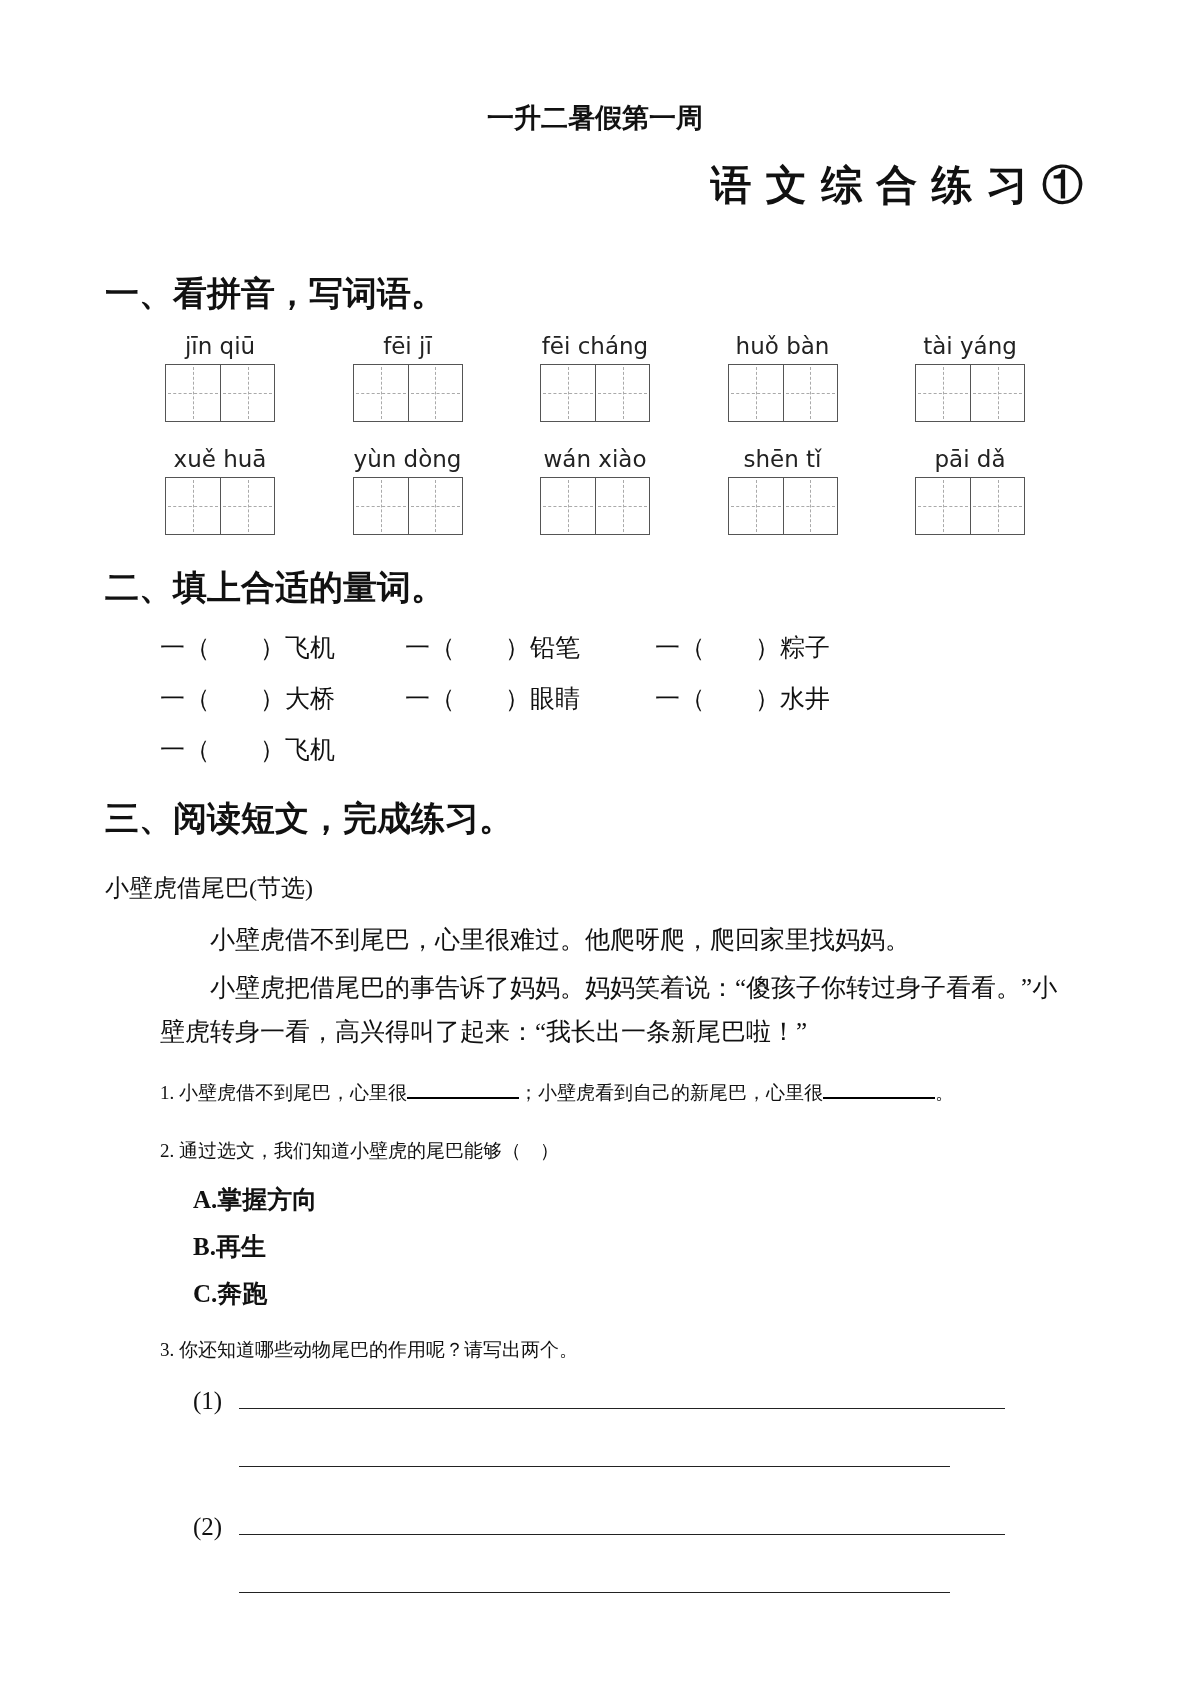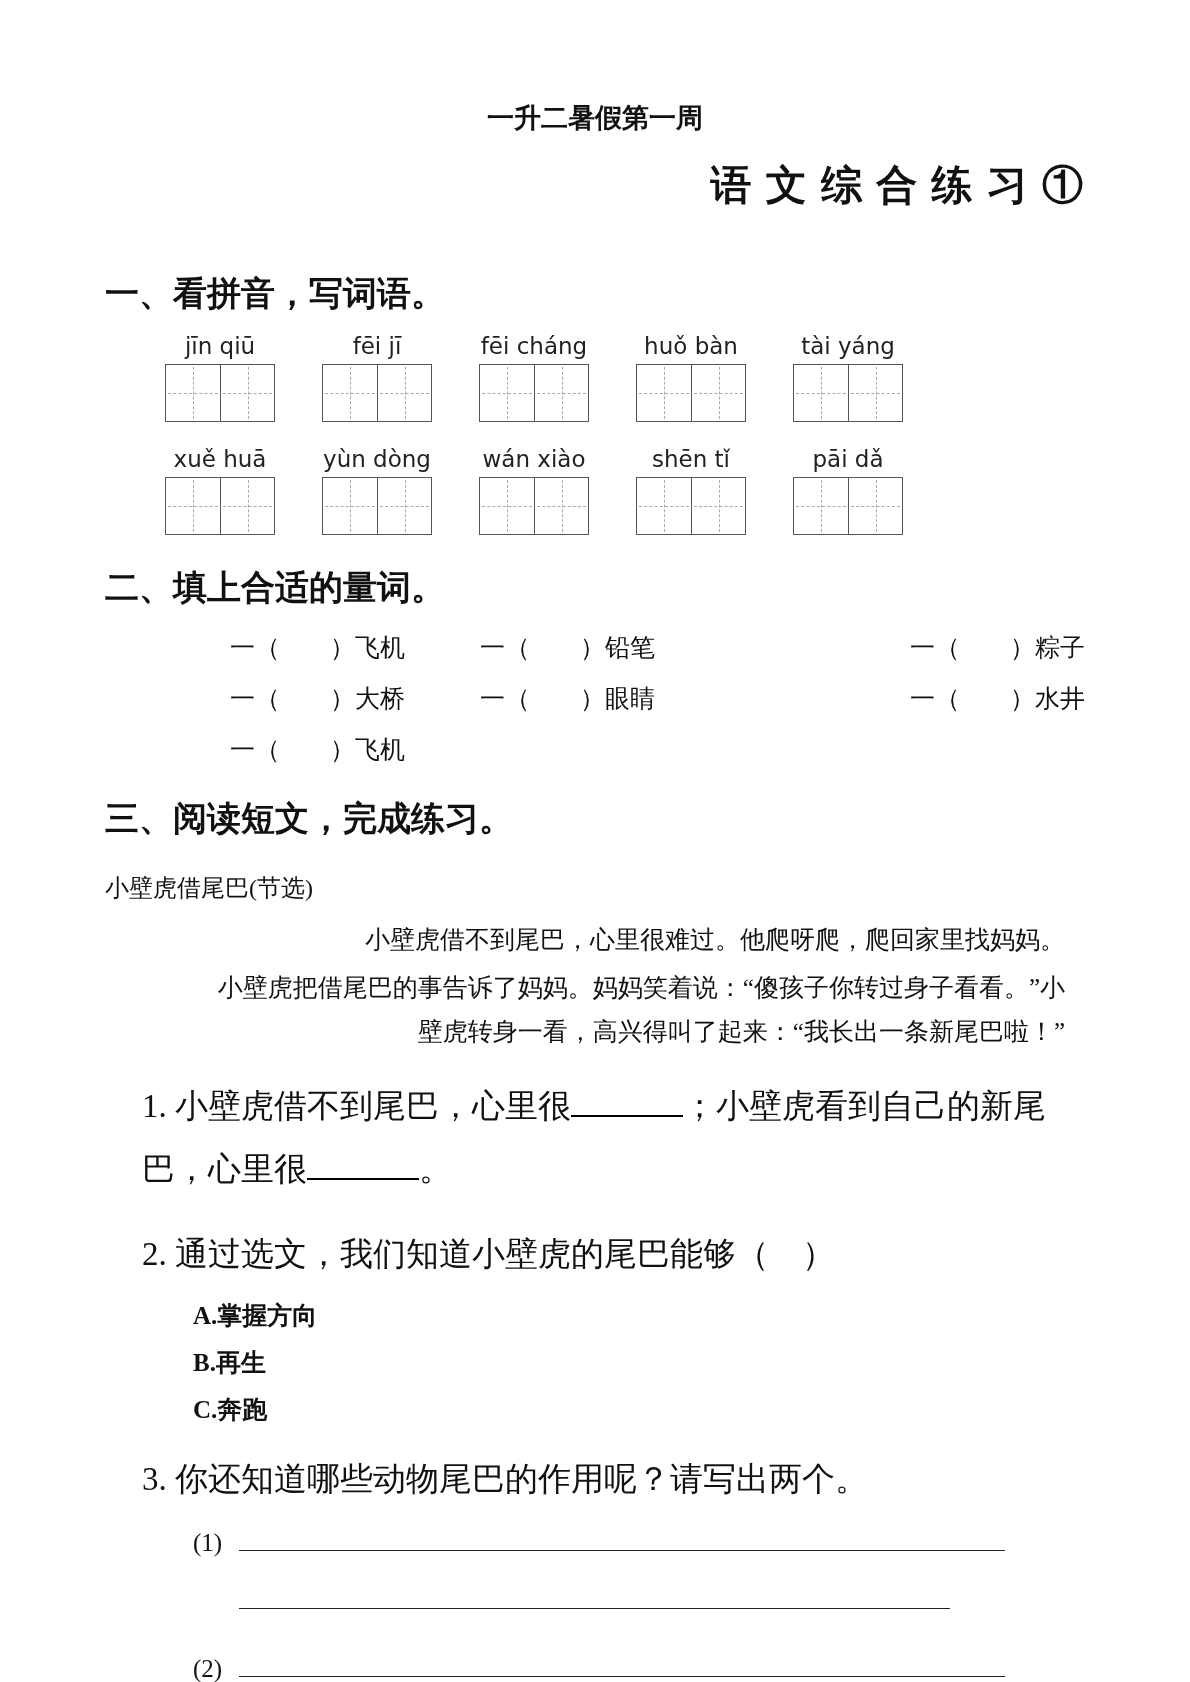--- a/index.html
+++ b/index.html
@@ -34,20 +34,21 @@
   .sec-heading {
     font-size: 34px;
     font-weight: bold;
     margin: 30px 0 16px 0;
   }
 
   
   .py-wrap { margin-left: 60px; width: 860px; }
   .py-row {
     display: flex;
+    justify-content: space-between;
     margin-bottom: 24px;
     gap: 47px;
   }
   .py-item { display: flex; flex-direction: column; align-items: center; }
   .py-text {
     font-family: "DejaVu Sans", "Liberation Sans", sans-serif;
     font-size: 23px;
     color: #222;
     margin-bottom: 5px;
     white-space: nowrap;
@@ -76,42 +77,41 @@
     border-left: 1.2px dashed #aaa;
   }
 
   
   .mw-grid {
     display: grid;
     grid-template-columns: 245px 250px auto;
     row-gap: 18px;
     margin: 20px 0 10px 55px;
     font-size: 25px;
-    text-align: right;
   }
 
   
   .passage-title {
     text-align: left;
     font-size: 24px;
     margin: 30px 0 14px 0;
   }
-  .passage { margin: 0 20px 0 55px; text-align: right; }
+  .passage { margin: 0 20px 0 55px; }
   .passage p {
     font-size: 25px;
     line-height: 1.75;
     text-indent: 2em;
     margin: 4px 0;
   }
 
   
   .q {
-    font-size: 33px;
+    font-size: 19px;
     line-height: 1.9;
-    margin: 22px 20px 8px 37px;
+    margin: 22px 20px 8px 55px;
   }
   .blank {
     display: inline-block;
     width: 112px;
     height: 1em;
     border-bottom: 2px solid #000;
     vertical-align: baseline;
   }
   .opt {
     font-size: 25px;

